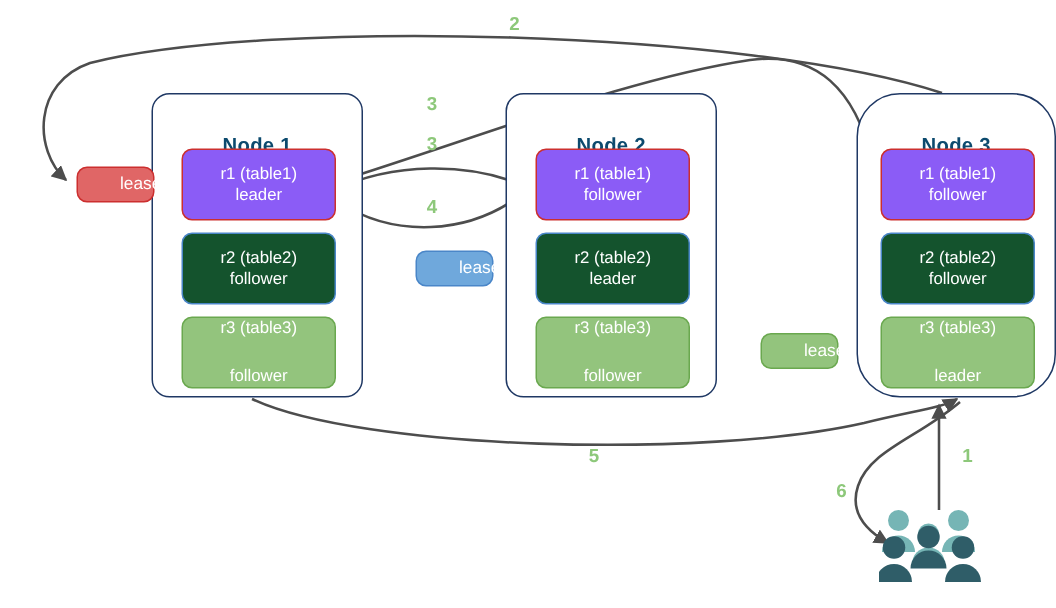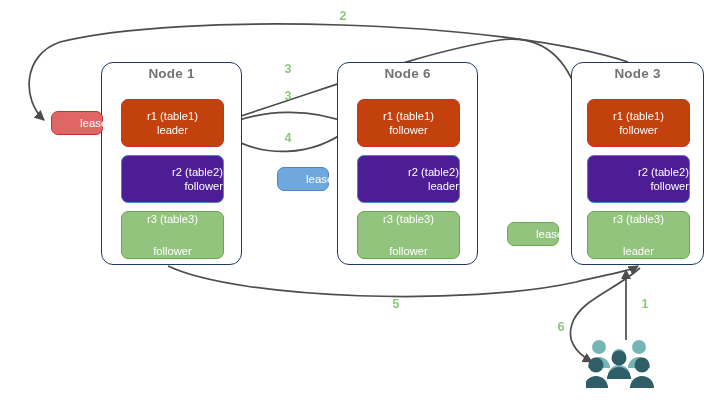--- a/index.html
+++ b/index.html
@@ -29,40 +29,40 @@
     position: absolute;
     box-sizing: border-box;
     border: 1.6px solid #1f3864;
     border-radius: 12px;
     background: #ffffff;
   }
   .node-title {
     text-align: center;
     font-size: 13.5px;
     font-weight: bold;
-    color: #737373;
-    margin-top: 3px;
+    color: #0c4a6e;
+    margin-top: 26px;
     letter-spacing: 0.2px;
   }
   .replica {
     position: absolute;
     box-sizing: border-box;
     border-radius: 7px;
     text-align: center;
     color: #ffffff;
     font-size: 11.2px;
     line-height: 14.5px;
     display: flex;
     flex-direction: column;
     align-items: center;
     justify-content: center;
   }
   .replica span { display: block; white-space: nowrap; }
-  .rep-red   { background: #c2410c; border: 1.6px solid #cc2f2f; }
-  .rep-blue  { background: #4c1d95; border: 1.6px solid #4a86c8; align-items: flex-end; }
+  .rep-red   { background: #8b5cf6; border: 1.6px solid #cc2f2f; }
+  .rep-blue  { background: #14532d; border: 1.6px solid #4a86c8; }
   .rep-green { background: #93c47d; border: 1.6px solid #6aa84f; justify-content: space-between; }
 
   .lease {
     position: absolute;
     box-sizing: border-box;
     border-radius: 7px;
     text-align: center;
     color: #ffffff;
     font-size: 11.5px;
     line-height: 22px;
@@ -126,36 +126,36 @@
       <span>r2 (table2)</span>
       <span>follower</span>
     </div>
     <div class="replica rep-green" style="left:19px; top:148px; width:103px; height:48px;">
       <span>r3 (table3)</span>
       <span>follower</span>
     </div>
   </div>
 
   <div class="node" style="left:337px; top:62px; width:141px; height:203px;">
-    <div class="node-title">Node 6</div>
+    <div class="node-title">Node 2</div>
     <div class="replica rep-red" style="left:19px; top:36px; width:103px; height:48px;">
       <span>r1 (table1)</span>
       <span>follower</span>
     </div>
     <div class="replica rep-blue" style="left:19px; top:92px; width:103px; height:48px;">
       <span>r2 (table2)</span>
       <span>leader</span>
     </div>
     <div class="replica rep-green" style="left:19px; top:148px; width:103px; height:48px;">
       <span>r3 (table3)</span>
       <span>follower</span>
     </div>
   </div>
 
-  <div class="node" style="left:571px; top:62px; width:133px; height:203px;">
+  <div class="node" style="left:571px; top:62px; width:133px; height:203px;border-radius:29px;">
     <div class="node-title">Node 3</div>
     <div class="replica rep-red" style="left:15px; top:36px; width:103px; height:48px;">
       <span>r1 (table1)</span>
       <span>follower</span>
     </div>
     <div class="replica rep-blue" style="left:15px; top:92px; width:103px; height:48px;">
       <span>r2 (table2)</span>
       <span>follower</span>
     </div>
     <div class="replica rep-green" style="left:15px; top:148px; width:103px; height:48px;">

